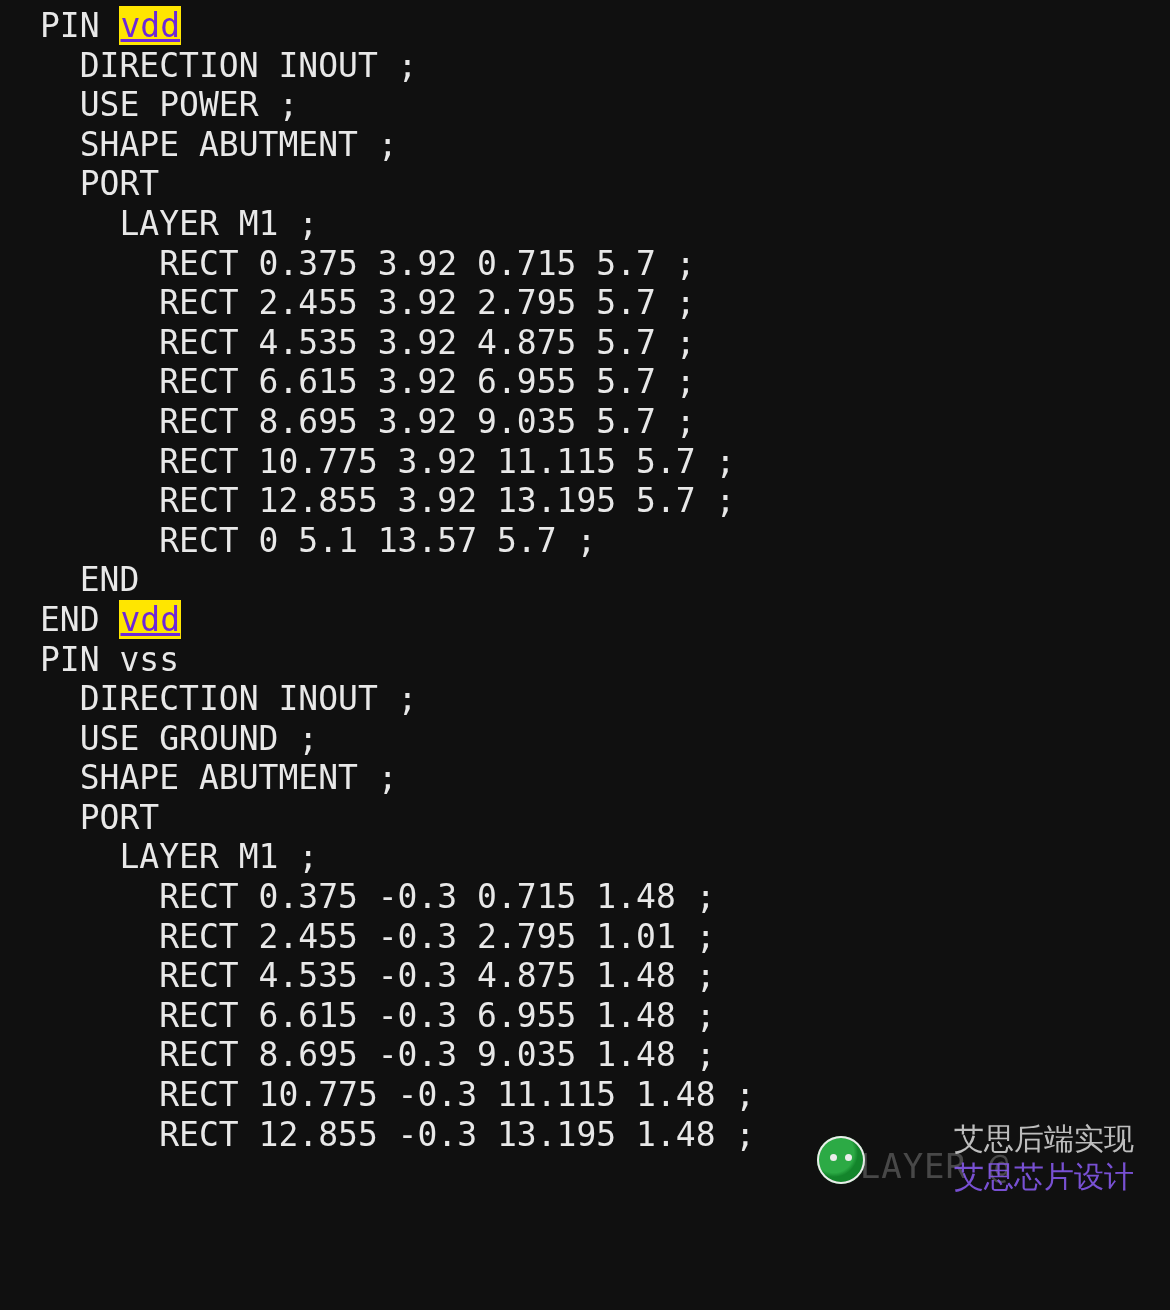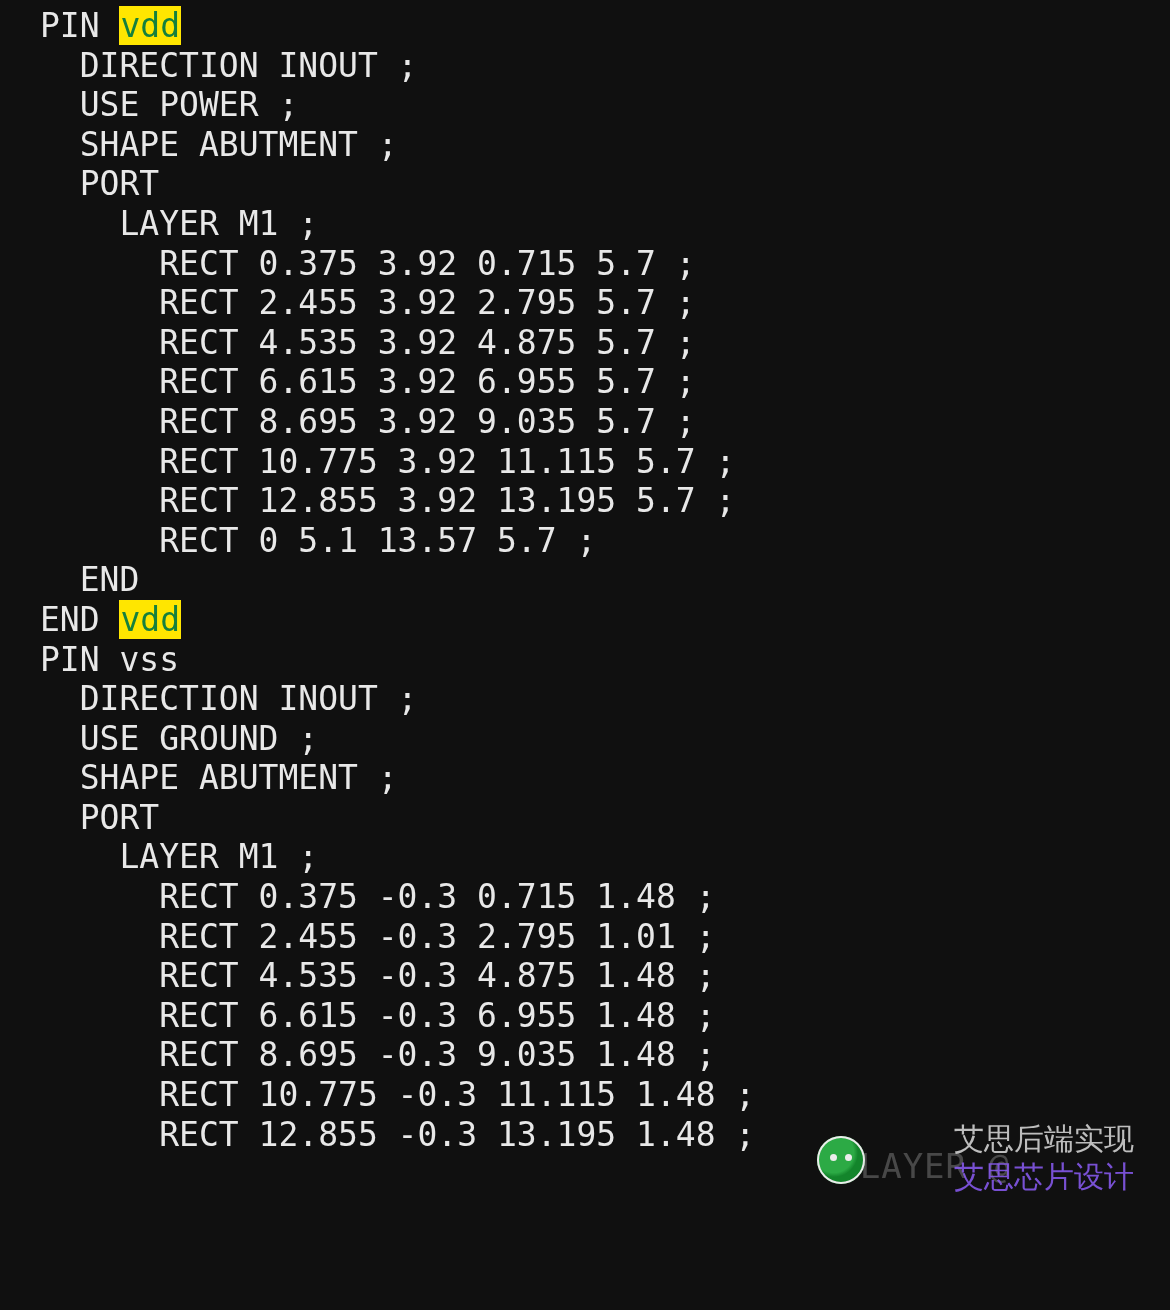--- a/index.html
+++ b/index.html
@@ -15,22 +15,23 @@
     padding: 6px 0 0 40px;
     font-family: "Menlo", "DejaVu Sans Mono", "Consolas", monospace;
     font-size: 33px;
     line-height: 1.2;
     color: #e8e8e8;
     white-space: pre;
     filter: blur(0.3px);
   }
   .hl {
     background: #ffe600;
-    color: #15803d;
+    color: #6d28d9;
     padding: 0 1px;
+    text-decoration: underline;
   }
   
   .wm-logo {
     position: absolute;
     right: 305px;
     bottom: 126px;
     width: 48px;
     height: 48px;
     border-radius: 50%;
     background: radial-gradient(circle at 35% 35%, #2fb84a 0 45%, #148f2e 55% 100%);

